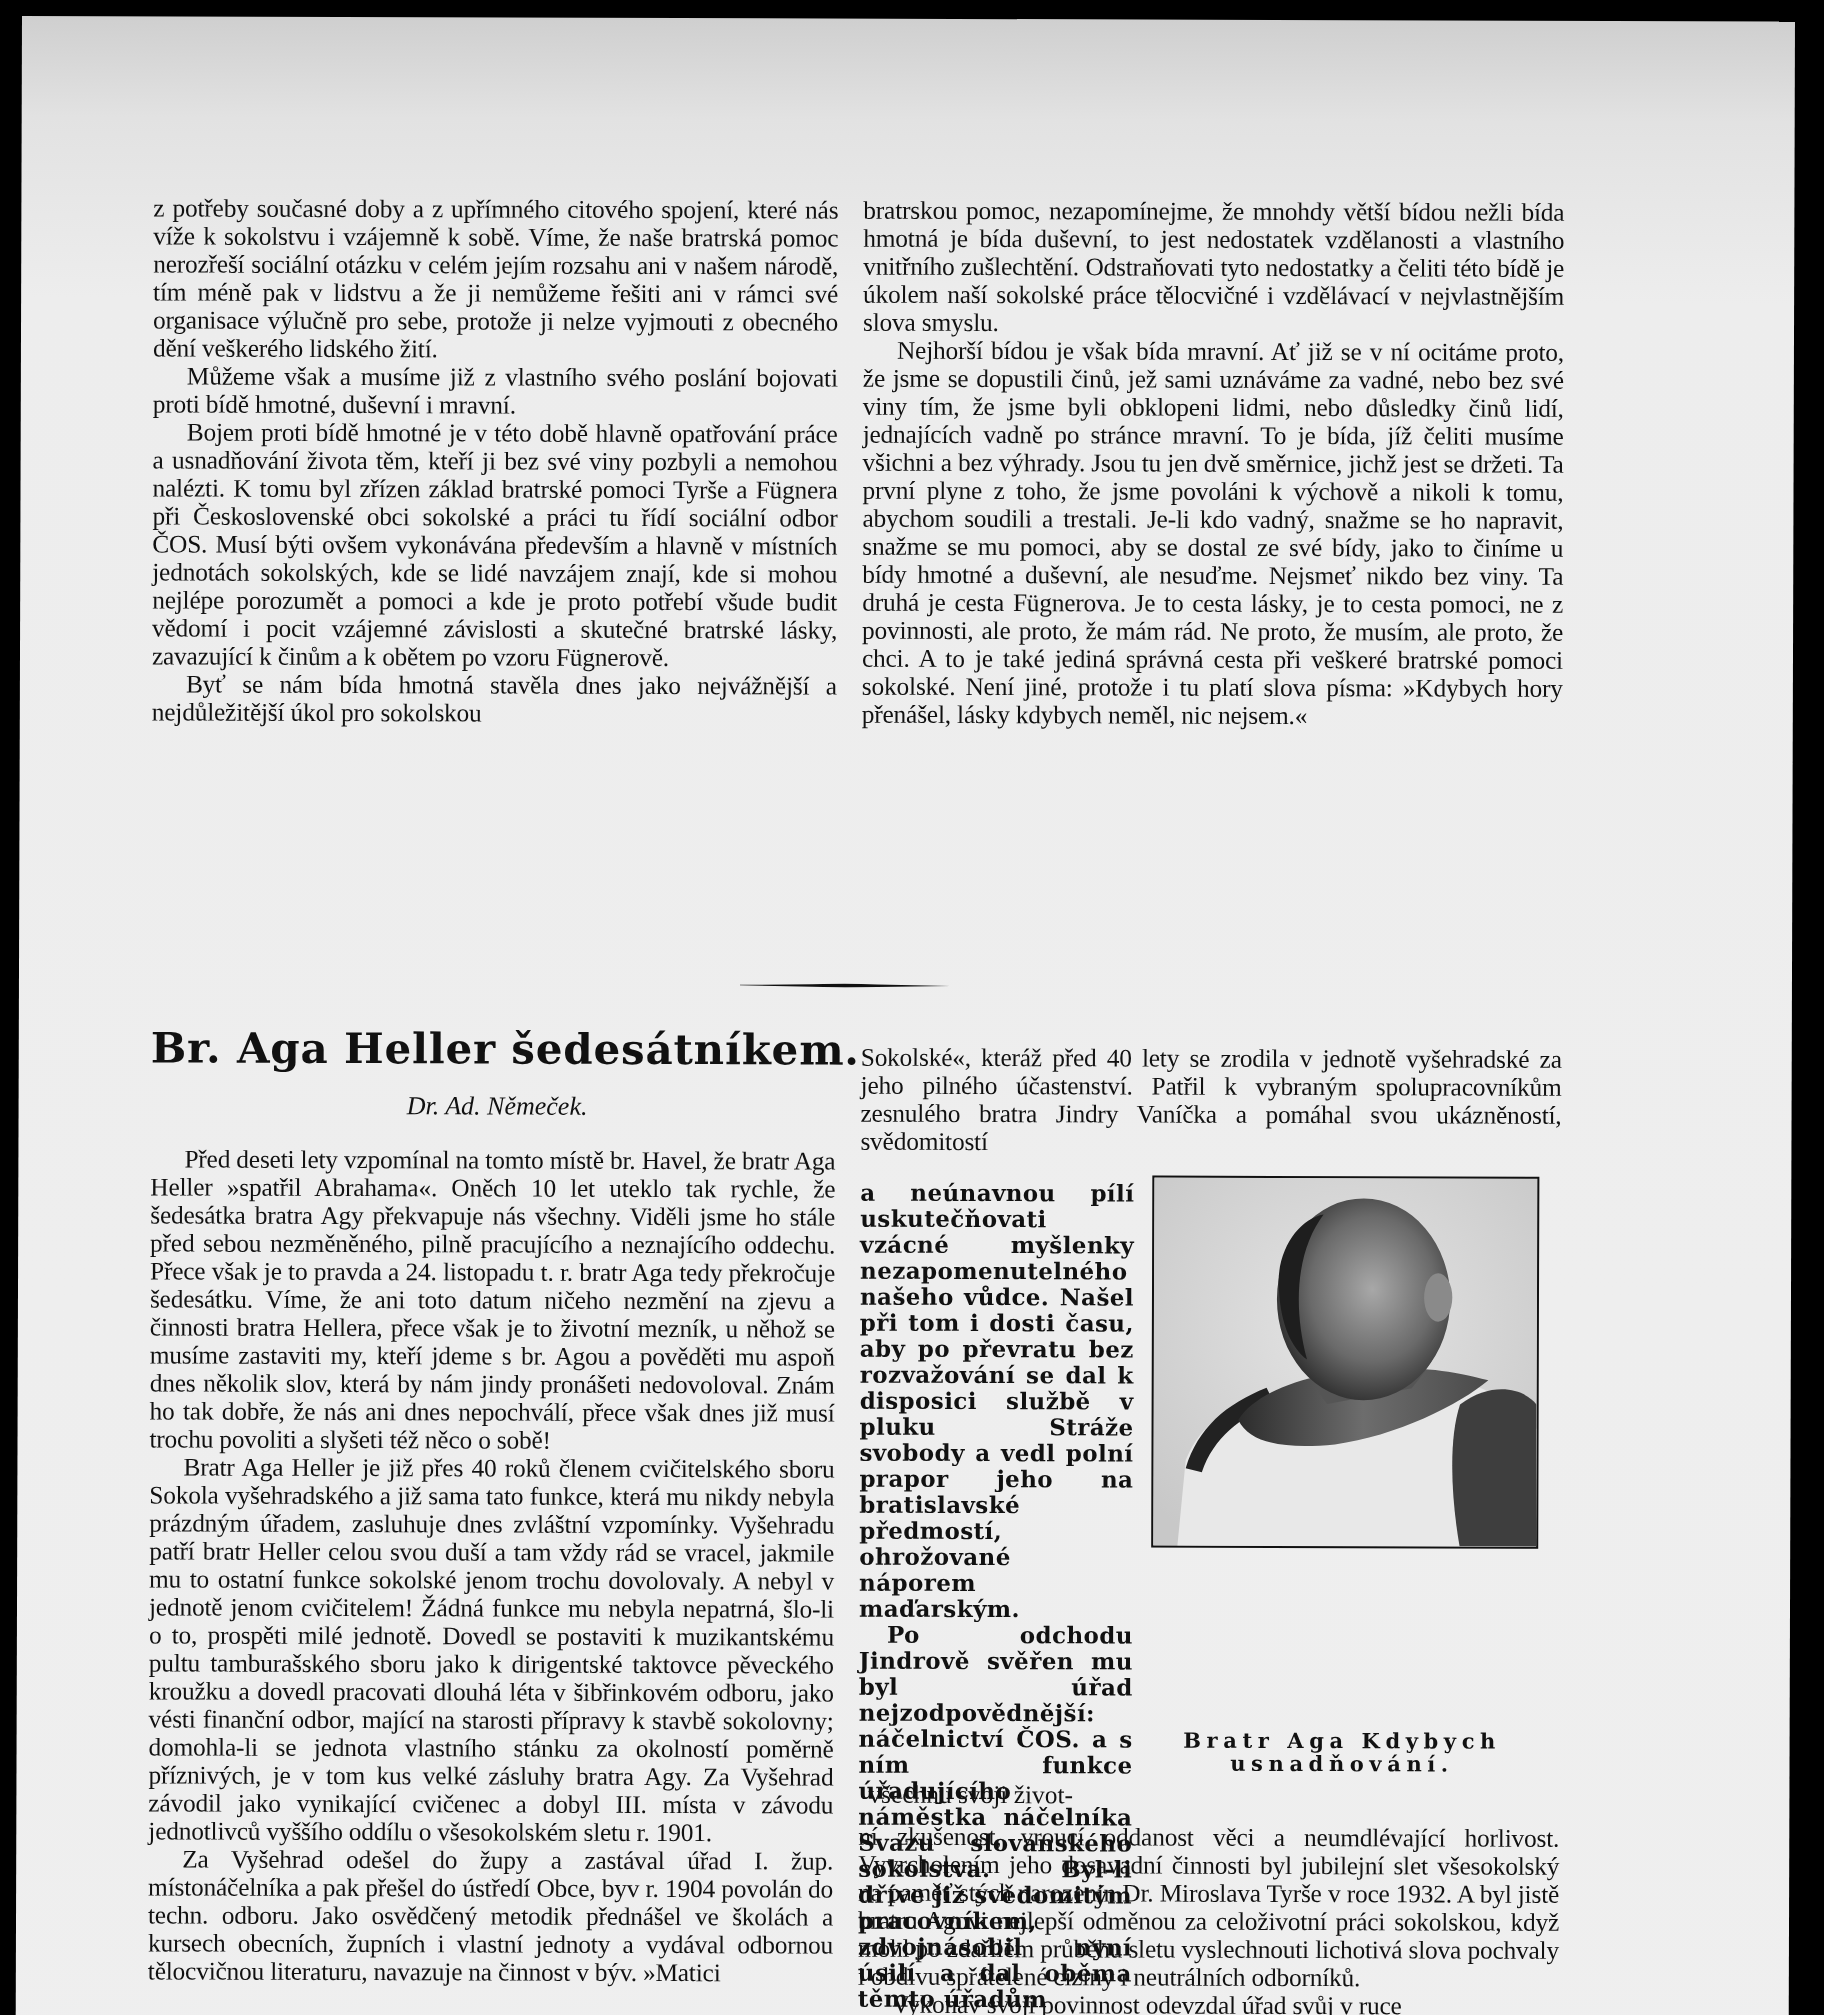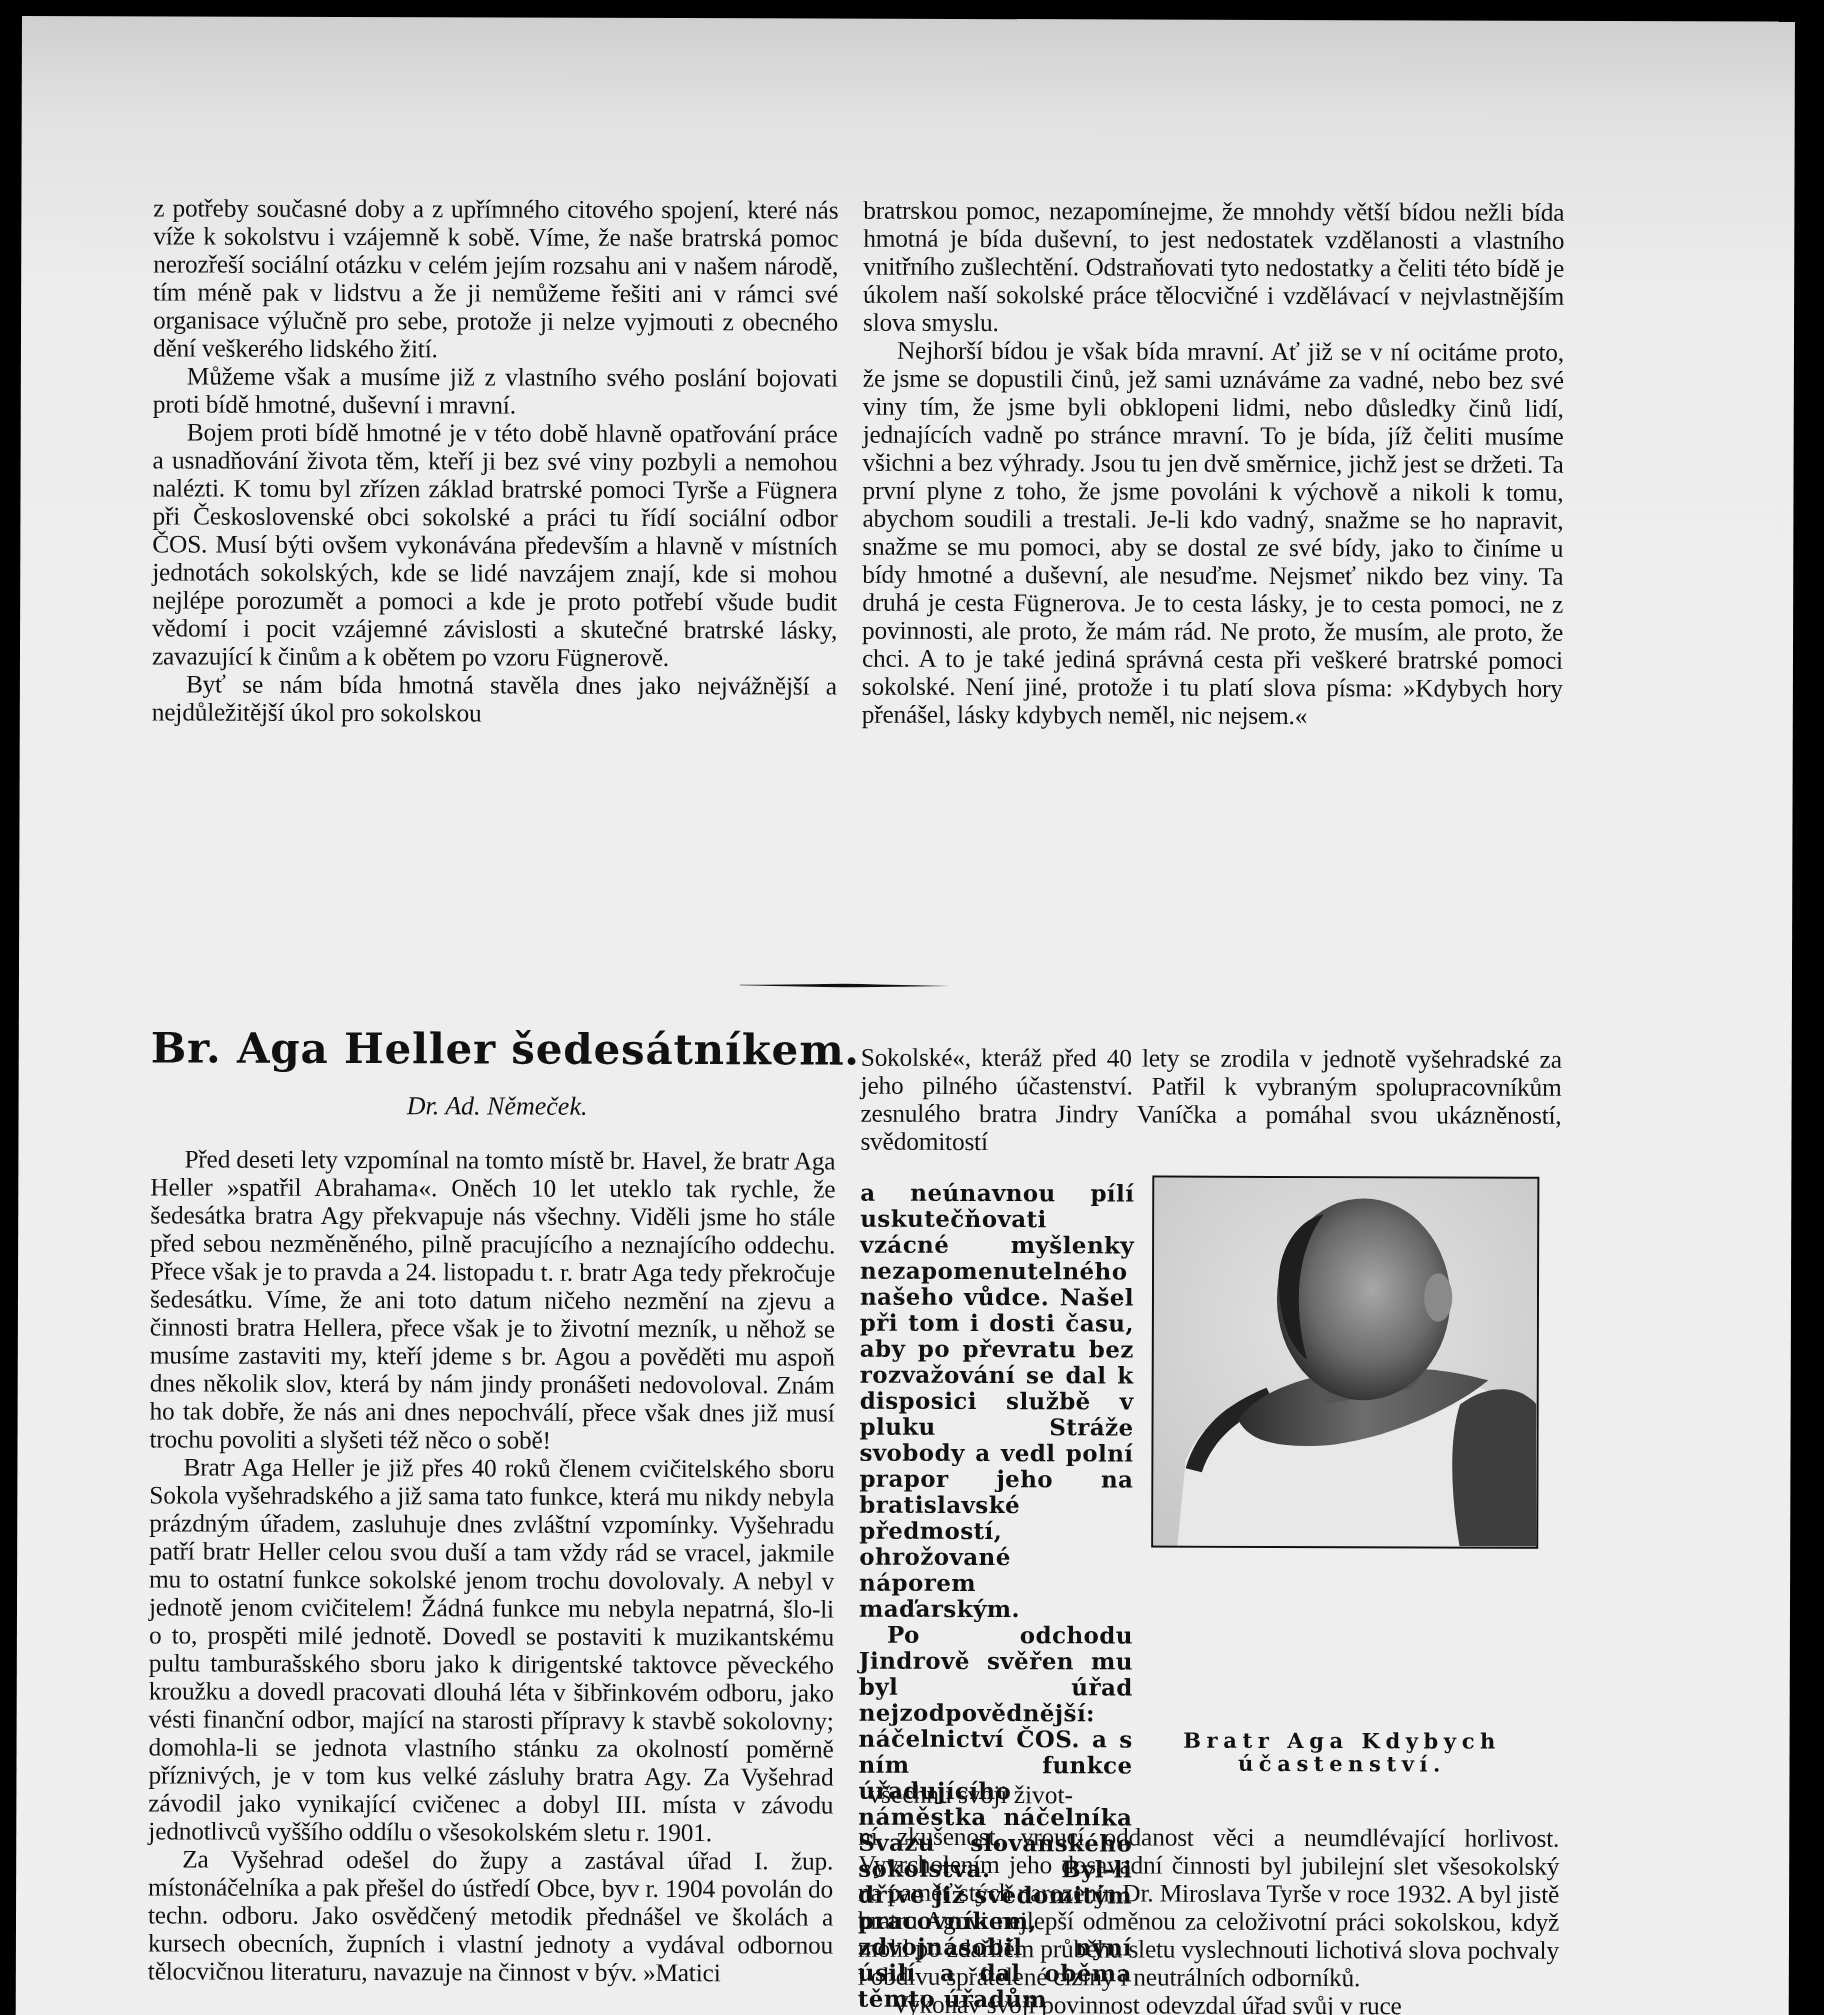--- a/index.html
+++ b/index.html
@@ -159,17 +159,17 @@
       <ellipse cx="520" cy="300" rx="215" ry="250" fill="url(#face)"></ellipse>
 
       <ellipse cx="705" cy="295" rx="35" ry="60" fill="#8a8a8a"></ellipse>
 
       <path d="M310,280 C300,180 360,100 420,90 C360,170 340,300 380,450 C340,420 315,360 310,280 Z" fill="#1e1e1e"></path>
     </svg>
   </div>
 
   <div class="caption">
     <div>Bratr Aga Kdybych</div>
-    <div>účastenství.</div>
+    <div>usnadňování.</div>
   </div>
 
 </div>
 
 
 </body></html>

